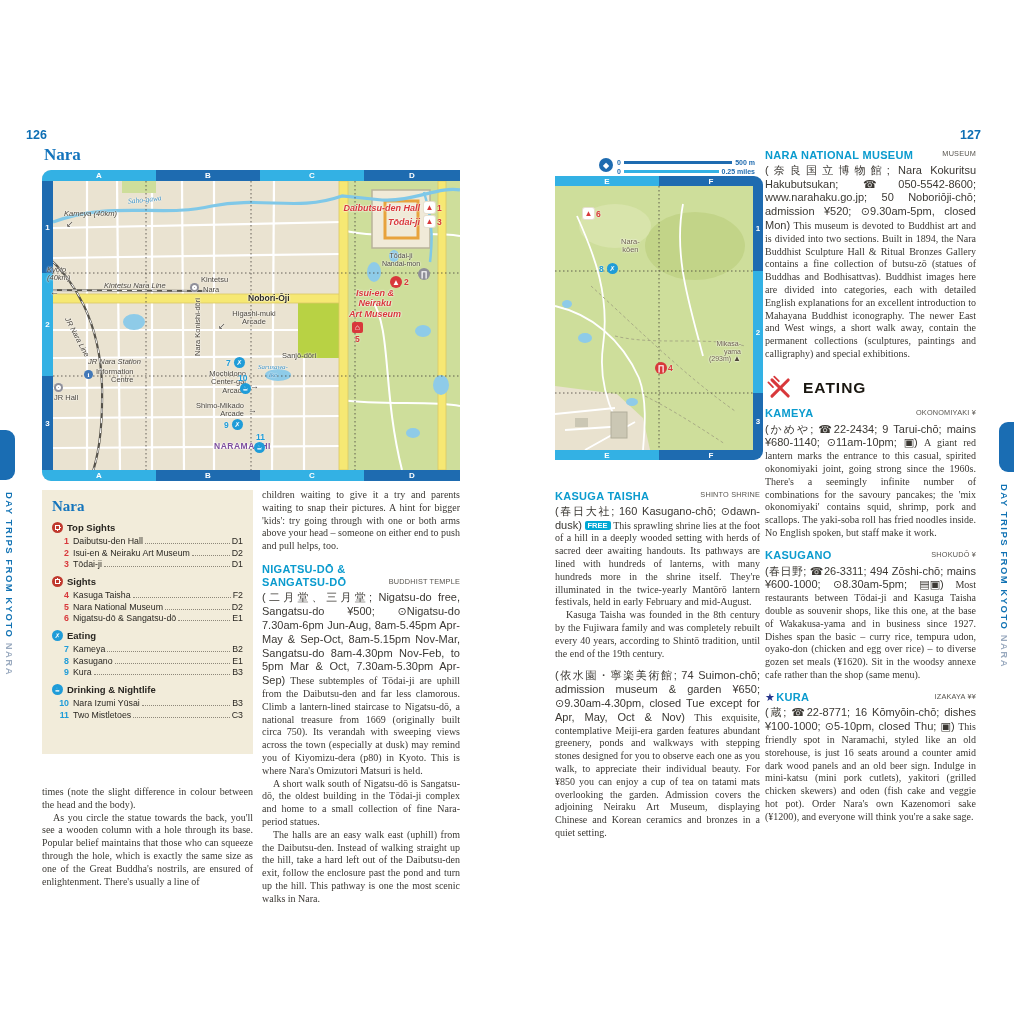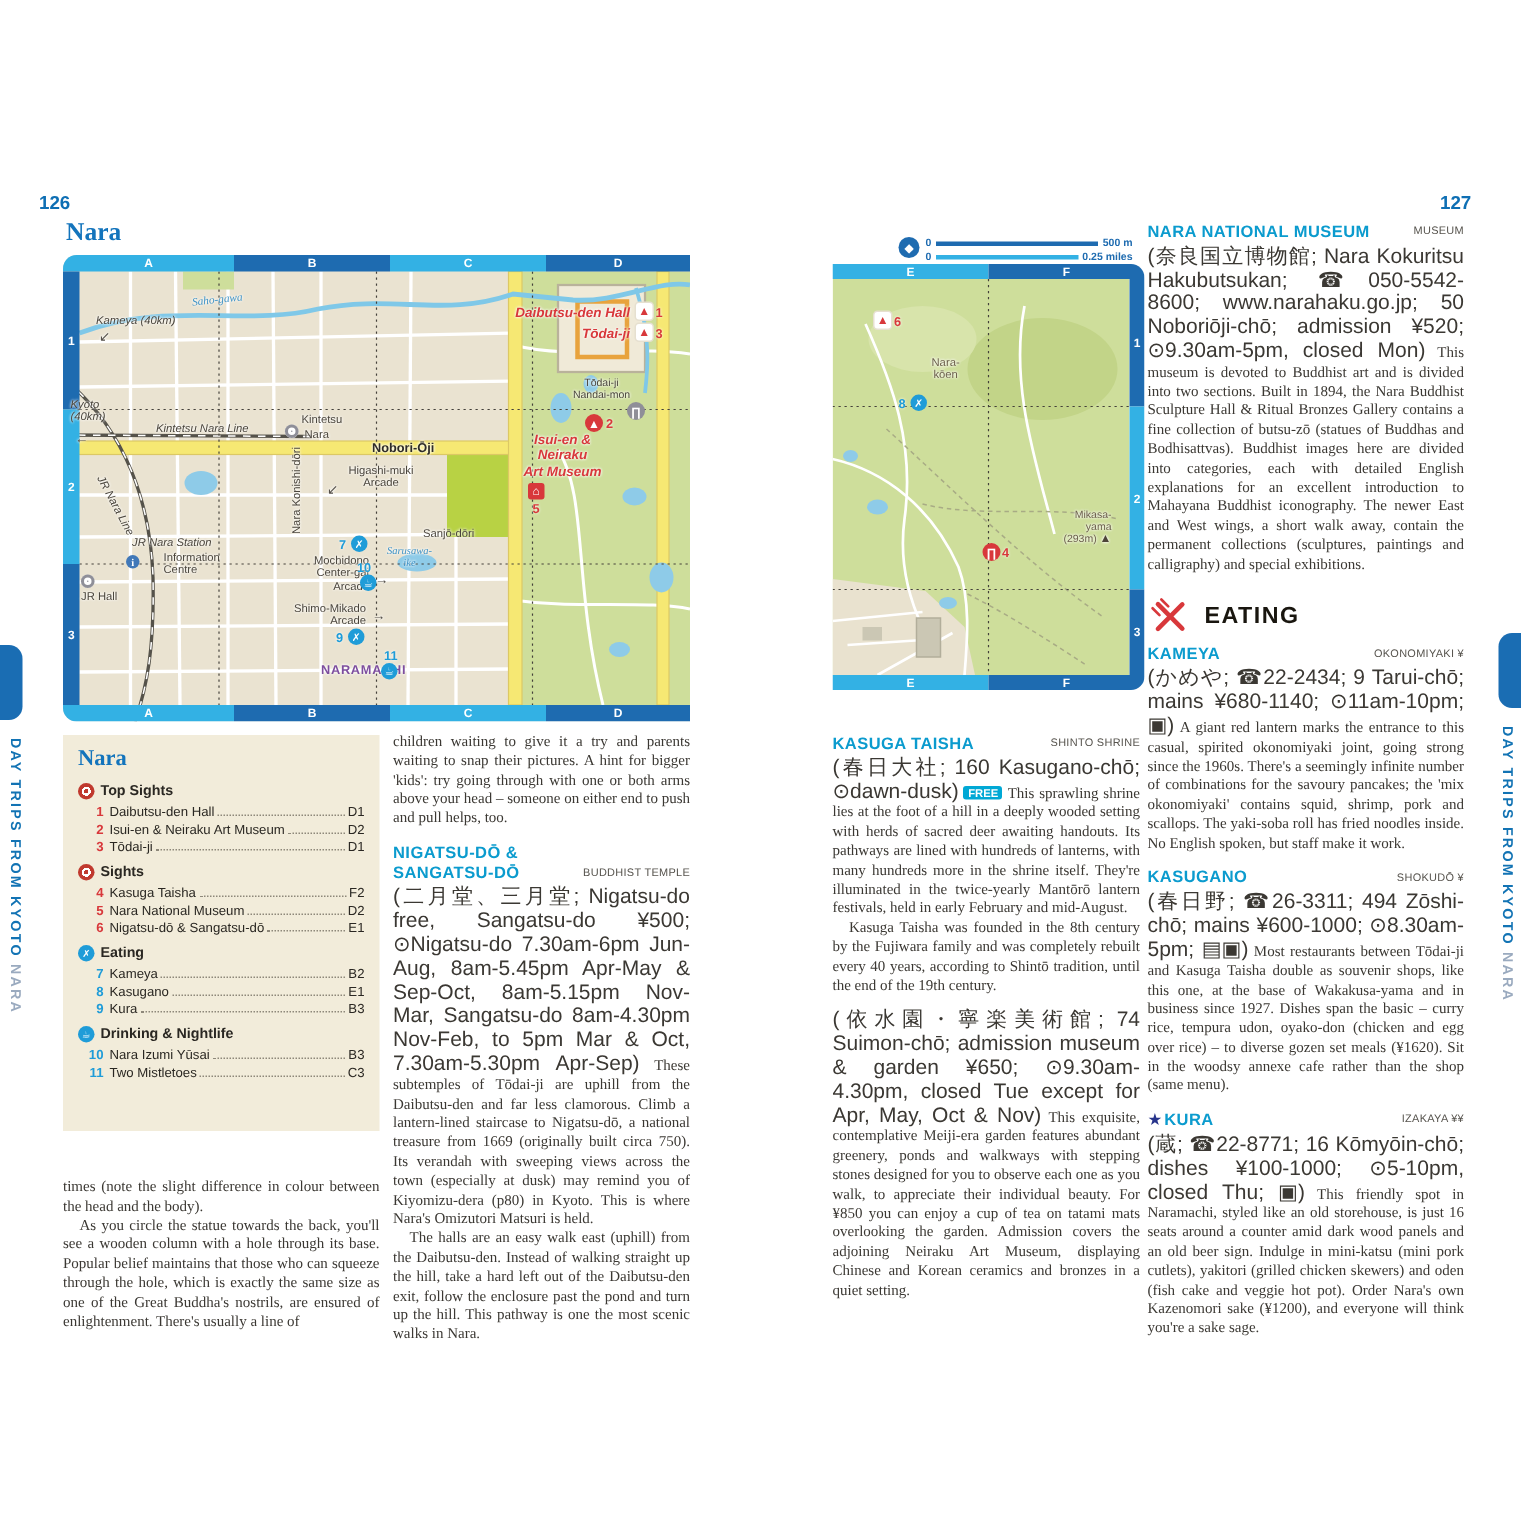--- a/index.html
+++ b/index.html
@@ -70,21 +70,21 @@
   
   .col{position:absolute;font-size:10px;line-height:12.8px;text-align:justify;}
   .col p{margin:0;}
   .col p.ind{text-indent:11px;}
   .entry{margin-bottom:9px;}
   .sec-head{display:flex;justify-content:space-between;align-items:flex-end;gap:6px;
             font-family:"Liberation Sans","DejaVu Sans",sans-serif;margin:3px 0 2px 0;}
   .sec-title{color:#0b9bce;font-weight:bold;font-size:11px;letter-spacing:.3px;line-height:1.2;}
   .sec-title .star{color:#27348b;font-style:normal;margin-right:1px;}
   .sec-cat{color:#57544e;font-size:7.3px;font-weight:normal;letter-spacing:.2px;white-space:nowrap;padding-bottom:1px;}
-  .inf{font-family:"Liberation Sans","DejaVu Sans",sans-serif;font-size:14px;}
+  .inf{font-family:"Liberation Sans","DejaVu Sans",sans-serif;font-size:11px;}
   .badge-free{display:inline-block;background:#00a8d5;color:#fff;font:bold 7.5px "Liberation Sans","DejaVu Sans",sans-serif;
               padding:0 3px;border-radius:2px;vertical-align:1px;}
   .eat-head{display:flex;align-items:center;gap:8px;margin:14px 0 6px 0;}
   .eat-head .txt{font:bold 15.5px "Liberation Sans","DejaVu Sans",sans-serif;letter-spacing:1px;color:#19160f;}
 </style>
 </head>
 <body>
 
 <div id="page">
 
@@ -183,21 +183,21 @@
     <div class="ml it" style="left:62px;top:112px;">Kintetsu Nara Line</div>
     <div class="sta-dot" style="left:148px;top:113px;"></div>
     <div class="ml" style="left:159px;top:106px;">Kintetsu</div>
     <div class="ml" style="left:161px;top:116px;">Nara</div>
     <div class="ml bold" style="left:206px;top:124px;">Nobori-Ōji</div>
     <div class="ml ctr" style="left:182px;top:140px;width:60px;"><span>Higashi-muki</span><br><span>Arcade</span></div>
     <div class="ml arrow" style="left:176px;top:152px;">↙</div>
     <div class="ml" style="left:152px;top:186px;transform:rotate(-90deg);transform-origin:left top;">Nara Konishi-dōri</div>
     <div class="ml it" style="left:46px;top:188px;">JR Nara Station</div>
     <div class="info-dot" style="left:42px;top:200px;">i</div>
-    <div class="ml" style="left:67px;top:198px;"><span>Information</span><br><span>Centre</span></div>
+    <div class="ml" style="left:54px;top:198px;text-align:right;"><span>Information</span><br><span>Centre</span></div>
     <div class="sta-dot" style="left:12px;top:213px;"></div>
     <div class="ml" style="left:12px;top:224px;">JR Hall</div>
     <div class="ml" style="left:240px;top:182px;">Sanjō-dōri</div>
     <div class="ml water ctr" style="left:216px;top:194px;font-size:7px;"><span>Sarusawa-</span><br><span>ike</span></div>
     <div class="ml rt" style="left:142px;top:200px;width:62px;"><span>Mochidono</span><br><span>Center-gai</span><br><span>Arcade</span></div>
     <div class="ml arrow" style="left:208px;top:212px;">→</div>
     <div class="mknum blue" style="left:196px;top:203px;">10</div>
     <div class="mk drink" style="left:198px;top:213px;">☕</div>
     <div class="ml rt" style="left:140px;top:232px;width:62px;"><span>Shimo-Mikado</span><br><span>Arcade</span></div>
     <div class="ml arrow" style="left:206px;top:236px;">→</div>
@@ -387,20 +387,21 @@
   </div>
 
   <div class="col" style="left:262px;top:489px;width:198px;">
     <p>children waiting to give it a try and parents waiting to snap their pictures. A hint for bigger 'kids': try going through with one or both arms above your head – someone on either end to push and pull helps, too.</p>
     <div class="entry">
       <div class="sec-head" style="margin-top:10px;">
         <span class="sec-title"><span>NIGATSU-DŌ &amp;</span><br><span>SANGATSU-DŌ</span></span>
         <span class="sec-cat">BUDDHIST TEMPLE</span>
       </div>
       <p><span class="inf">(二月堂、三月堂; Nigatsu-do free, Sangatsu-do ¥500; ⊙Nigatsu-do 7.30am-6pm Jun-Aug, 8am-5.45pm Apr-May &amp; Sep-Oct, 8am-5.15pm Nov-Mar, Sangatsu-do 8am-4.30pm Nov-Feb, to 5pm Mar &amp; Oct, 7.30am-5.30pm Apr-Sep)</span> <span>These subtemples of Tōdai-ji are uphill from the Daibutsu-den and far less clamorous. Climb a lantern-lined staircase to Nigatsu-dō, a national treasure from 1669 (originally built circa 750). Its verandah with sweeping views across the town (especially at dusk) may remind you of Kiyomizu-dera (p80) in Kyoto. This is where Nara's Omizutori Matsuri is held.</span></p>
+      <p class="ind">A short walk south of Nigatsu-dō is Sangatsu-dō, the oldest building in the Tōdai-ji complex and home to a small collection of fine Nara-period statues.</p>
       <p class="ind">The halls are an easy walk east (uphill) from the Daibutsu-den. Instead of walking straight up the hill, take a hard left out of the Daibutsu-den exit, follow the enclosure past the pond and turn up the hill. This pathway is one the most scenic walks in Nara.</p>
     </div>
   </div>
 
   <div class="col" style="left:555px;top:489px;width:205px;">
     <div class="entry">
       <div class="sec-head" style="margin-top:0;">
         <span class="sec-title">KASUGA TAISHA</span>
         <span class="sec-cat">SHINTO SHRINE</span>
       </div>

